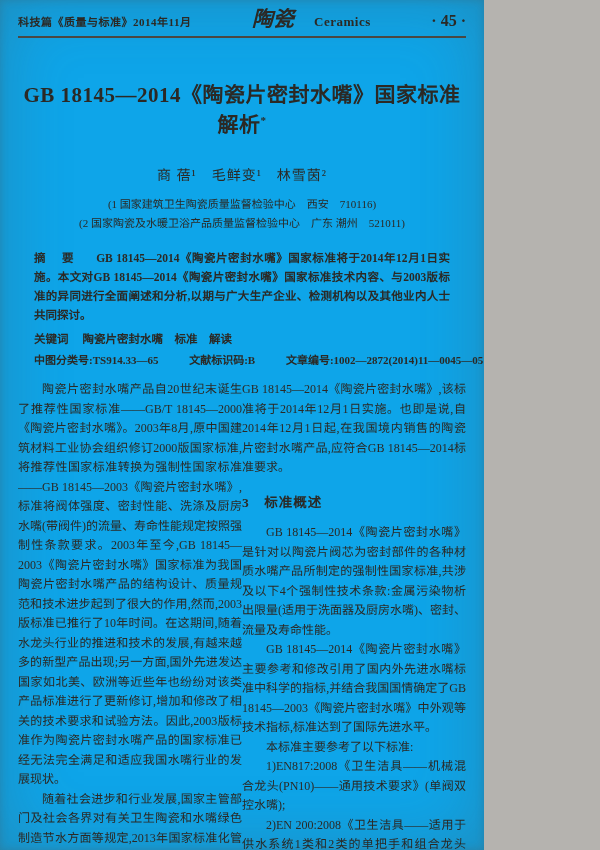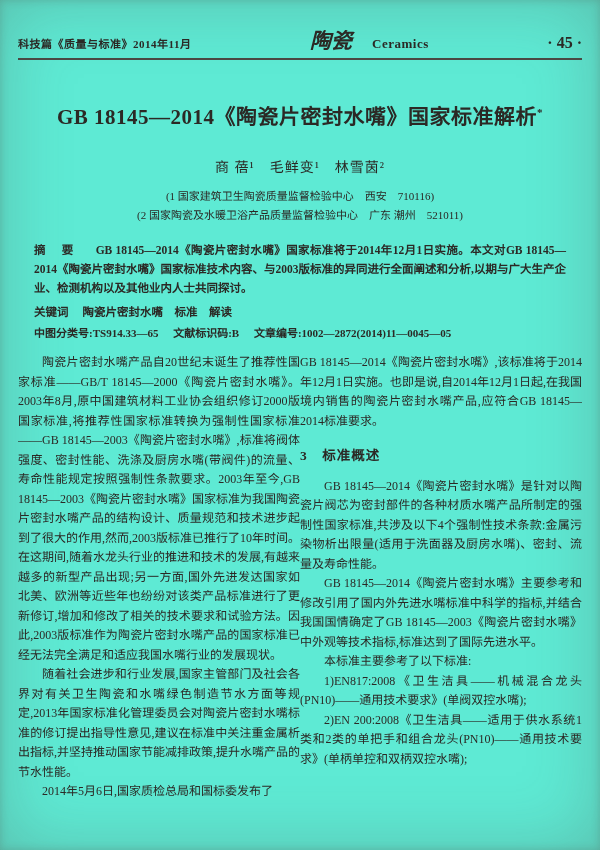--- a/index.html
+++ b/index.html
@@ -4,23 +4,23 @@
 <style>
   * { box-sizing: border-box; }
   html, body { margin: 0; padding: 0; }
   body {
     width: 600px; height: 850px;
     background: #b5b3af;
     font-family: "Liberation Serif", "DejaVu Serif", serif;
   }
   .page {
     position: relative;
-    width: 600px; height: 850px;
-    padding: 24px 18px 0;
-    background: #5eead4;
+    width: 484px; height: 850px;
+    padding: 2px 18px 0;
+    background: #0ea5e9;
     color: #2b2925;
     overflow: hidden;
     box-shadow: inset 0 0 70px rgba(80,75,68,.28), inset 0 0 8px rgba(80,75,68,.25);
   }
   
   .header { display: flex; align-items: baseline; }
   .h-left  { flex: 0 0 auto; font-size: 11px; font-weight: bold; letter-spacing: .5px; }
   .h-center{ flex: 1; text-align: center; white-space: nowrap; }
   .h-cn { font-size: 21px; font-weight: bold; font-style: italic; margin-right: 16px; margin-top: 44px; }
   .h-en { font-size: 13px; font-weight: bold; letter-spacing: .5px; }
@@ -30,21 +30,21 @@
   
   .title { margin: 40px 0 0; text-align: center; font-size: 21px; font-weight: bold; letter-spacing: .5px; }
   .title sup { font-size: 11px; }
   .authors { margin-top: 26px; text-align: center; font-size: 14px; letter-spacing: 1px; }
   .affils { margin-top: 11px; text-align: center; font-size: 11px; line-height: 19px; }
   .abstract { margin: 16px 16px 0; font-size: 11.5px; line-height: 19px; text-align: justify; font-weight: 600; }
   .abstract .lbl { margin-right: 20px; letter-spacing: 2px; }
   .kwline { margin: 5px 16px 0; font-size: 11.5px; font-weight: 600; }
   .kwline .lbl { margin-right: 14px; }
   .meta { margin: 5px 16px 0; font-size: 11px; font-weight: 600; white-space: nowrap; }
-  .meta-item { margin-right: 12px; }
+  .meta-item { margin-right: 28px; }
 
   
   .columns {
     display: flex; 
     margin-top: 13px;
     height: 476px; overflow: hidden;
     font-size: 12px; line-height: 19.5px;
     text-align: justify;
   }
   .col { flex: 1; min-width: 0; }

